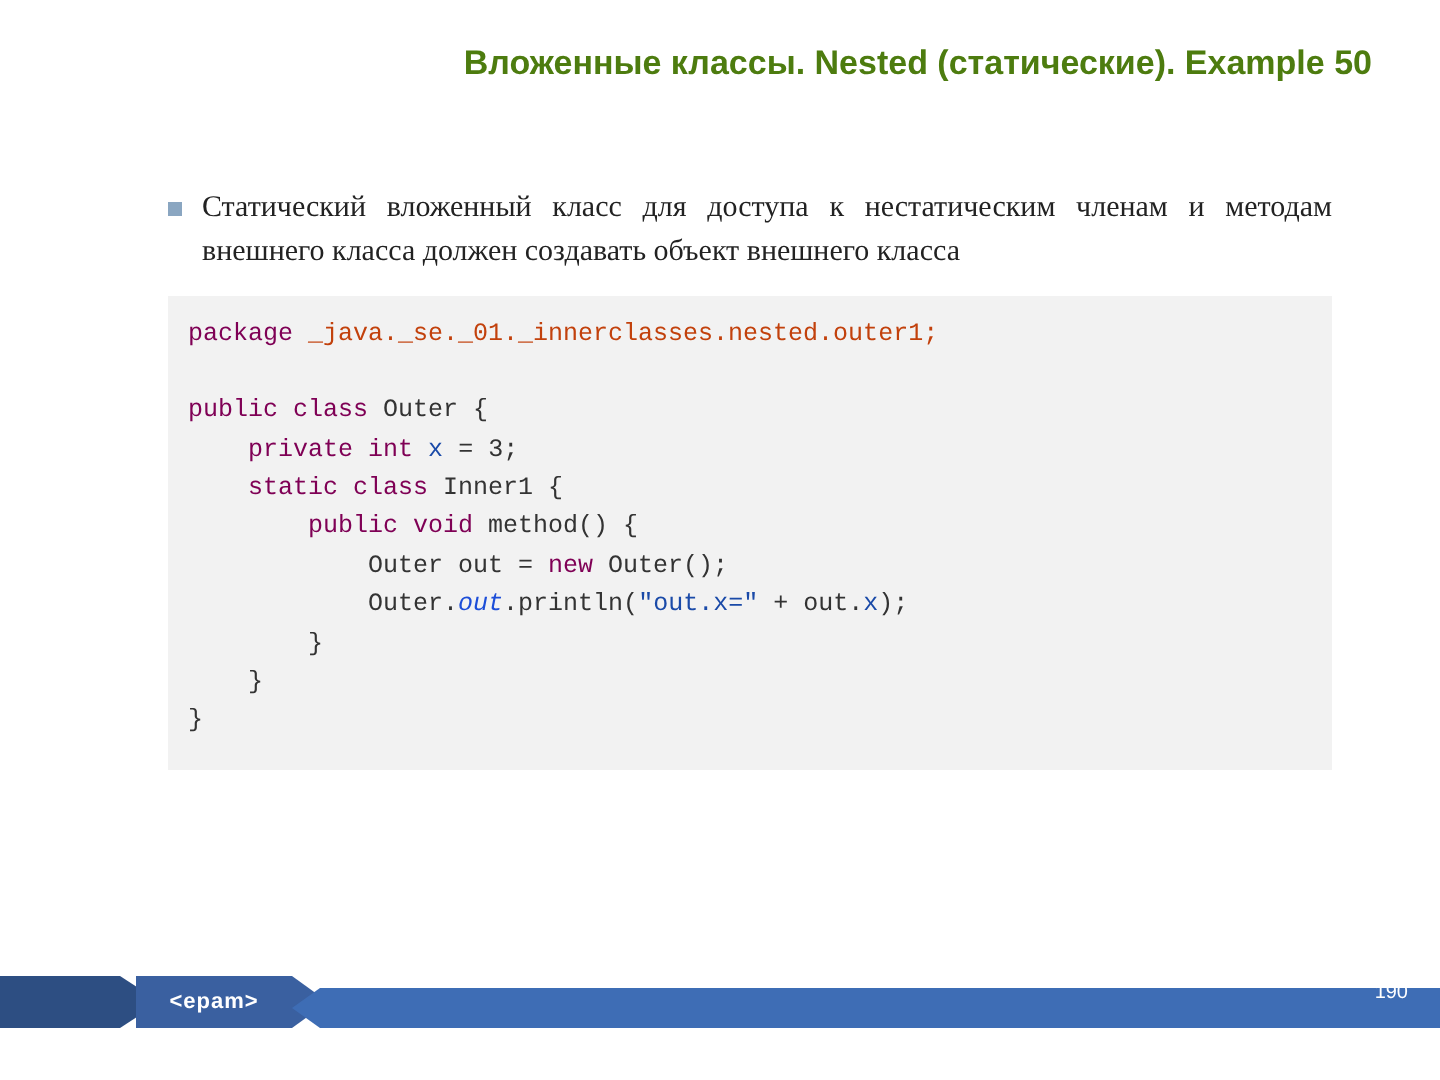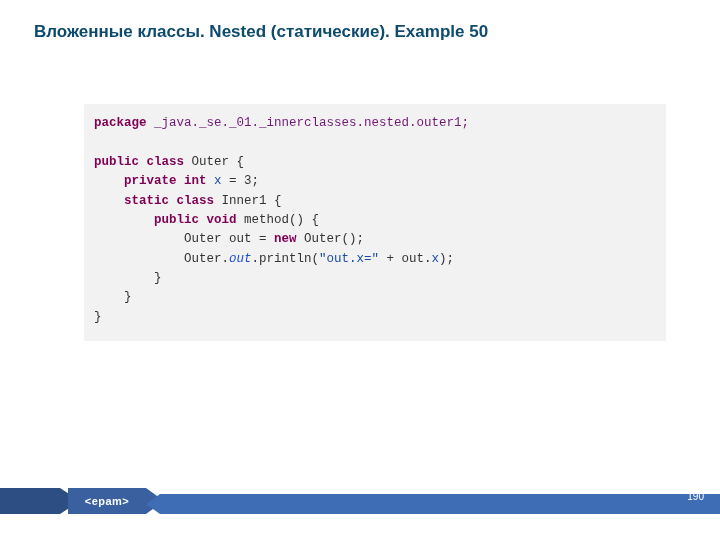--- a/index.html
+++ b/index.html
@@ -1,25 +1,25 @@
 <!DOCTYPE html>
 <html><head>
 <meta charset="utf-8">
 <style>
   * { margin: 0; padding: 0; box-sizing: border-box; }
   html, body { width: 720px; height: 540px; font-family: Arial, Helvetica, sans-serif; background: #ffffff; overflow: hidden; }
   .slide { position: relative; width: 720px; height: 540px; background: #ffffff; }
-  .title { position: absolute; top: 22px; left: 34px; right: 34px; color: #0c4a6e; font-weight: bold; font-size: 17px; }
+  .title { position: absolute; top: 22px; left: 34px; right: 34px; color: #4d7c0f; font-weight: bold; font-size: 17px; text-align: right; }
   .body { position: absolute; top: 94px; left: 84px; right: 54px; }
   .bullet-row { display: flex; align-items: flex-start; }
   .bullet { display: inline-block; width: 7px; height: 7px; background: #8aa6c1; margin-top: 7px; margin-right: 10px; flex: 0 0 auto; }
   .bullet-text { color: #222; font-size: 15px; line-height: 1.45; text-align: justify; font-family: Georgia, 'Times New Roman', serif; }
   .codeblock { margin-top: 10px; background: #f2f2f2; padding: 10px 10px 14px 10px; font-family: Consolas, 'Courier New', monospace; font-size: 12.5px; line-height: 1.55; color: #333; white-space: pre; }
-  .kw  { color: #7f0055; font-weight: bold; }
-  .pkg { color: #701a75; font-family: Liberation Mono, monospace; }
+  .kw  { color: #7f0055; font-weight: normal; }
+  .pkg { color: #c2410c; font-family: Liberation Mono, monospace; }
   .fld { color: #1a4aa8; }
   .it  { color: #1d4ed8; font-style: italic; }
   .str { color: #1a4aa8; }
   .footer { position: absolute; left: 0; right: 0; bottom: 26px; height: 26px; text-align: center; }
   .leftnotch { position: absolute; left: 0; bottom: 0; width: 60px; height: 26px; background: #2d4e82; }
   .leftnotch::after { content: ""; position: absolute; right: -20px; top: 0; width: 0; height: 0; border-top: 13px solid transparent; border-bottom: 13px solid transparent; border-left: 20px solid #2d4e82; }
   .logo { position: absolute; left: 68px; bottom: 0; width: 78px; height: 26px; background: #3a60a0; }
   .logo::after { content: ""; position: absolute; right: -18px; top: 0; width: 0; height: 0; border-top: 13px solid transparent; border-bottom: 13px solid transparent; border-left: 18px solid #3a60a0; }
   .logo-text { position: absolute; left: 0; right: 0; top: 0; bottom: 0; display: flex; align-items: center; justify-content: center; color: #fff; font-size: 11px; font-weight: bold; letter-spacing: 0.5px; }
   .bluebar { position: absolute; left: 160px; right: 0; bottom: 0; height: 20px; background: #3e6db5; color: #fff; font-size: 10px; display: flex; align-items: center; padding-left: 14px; }
@@ -27,20 +27,24 @@
   .pageno { position: absolute; right: 16px; bottom: 0; height: 36px; display: flex; align-items: center; color: #fff; font-size: 10px; }
 </style>
 </head>
 <body>
 
 <div class="slide">
 
   <div class="title">Вложенные классы. Nested (статические). Example 50</div>
 
   <div class="body">
+    <div class="bullet-row">
+      <span class="bullet"></span>
+      <div class="bullet-text">Статический вложенный класс для доступа к нестатическим членам и методам внешнего класса должен создавать объект внешнего класса</div>
+    </div>
 
     <div class="codeblock"><span class="kw">package</span><span class="pkg"> _java._se._01._innerclasses.nested.outer1;</span>
 
 <span class="kw">public class</span><span> Outer {</span>
 <span>    </span><span class="kw">private int</span><span> </span><span class="fld">x</span><span> = 3;</span>
 <span>    </span><span class="kw">static class</span><span> Inner1 {</span>
 <span>        </span><span class="kw">public void</span><span> method() {</span>
 <span>            Outer out = </span><span class="kw">new</span><span> Outer();</span>
 <span>            Outer.</span><span class="it">out</span><span>.println(</span><span class="str">"out.x="</span><span> + out.</span><span class="fld">x</span><span>);</span>
 <span>        }</span>

